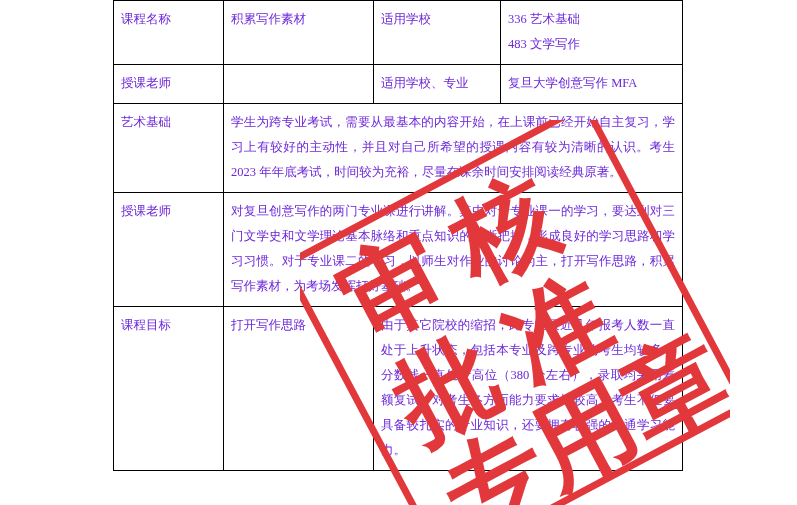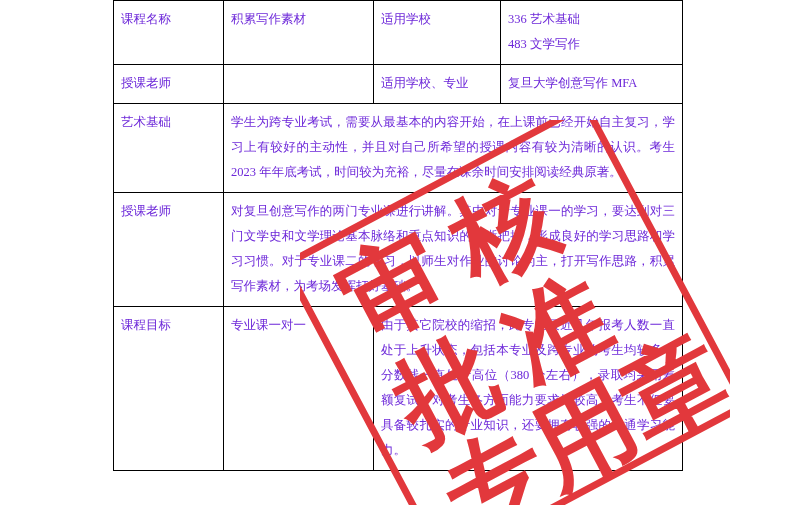--- a/index.html
+++ b/index.html
@@ -99,21 +99,21 @@
         <td class="cell-justify wide" colspan="3">学生为跨专业考试，需要从最基本的内容开始，在上课前已经开始自主复习，学习上有较好的主动性，并且对自己所希望的授课内容有较为清晰的认识。考生 2023 年年底考试，时间较为充裕，尽量在课余时间安排阅读经典原著。</td>
       </tr>
 
       <tr>
         <td class="col-label">授课老师</td>
         <td class="cell-justify wide" colspan="3">对复旦创意写作的两门专业课进行讲解。其中对于专业课一的学习，要达到对三门文学史和文学理论基本脉络和重点知识的清晰把握，形成良好的学习思路和学习习惯。对于专业课二的学习，以师生对作业的讨论为主，打开写作思路，积累写作素材，为考场发挥打好基础。</td>
       </tr>
 
       <tr>
         <td class="col-label">课程目标</td>
-        <td class="col-mid">专业课一对一</td>
+        <td class="col-mid">打开写作思路</td>
         <td class="cell-justify" colspan="2">由于其它院校的缩招，此专业最近几年报考人数一直处于上升状态，包括本专业及跨专业的考生均较多，分数线一直处于高位（380 分左右），录取均采用差额复试，对考生各方面能力要求均较高，考生不但要具备较扎实的专业知识，还要拥有较强的沟通学习能力。</td>
       </tr>
     </tbody>
   </table>
 
   <div class="stamp">
     <svg width="430" height="430" viewBox="0 0 430 430" xmlns="http://www.w3.org/2000/svg">
       <g transform="rotate(-28 215 215)" fill="none" stroke="#e2383c" stroke-width="7">
         <rect x="45" y="45" width="340" height="340" rx="4"></rect>
       </g>

